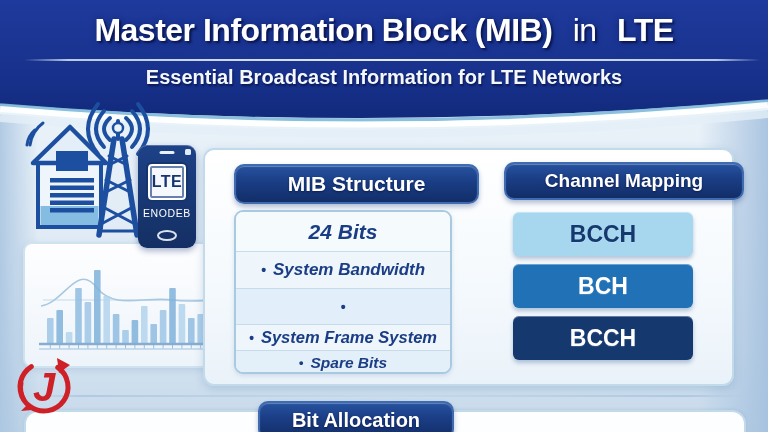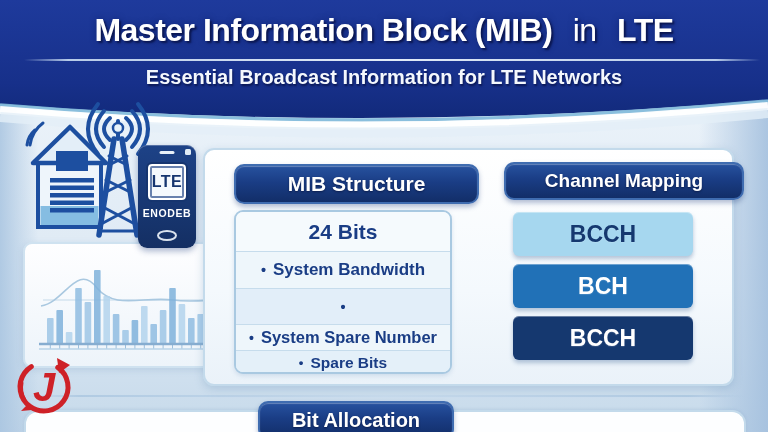--- a/index.html
+++ b/index.html
@@ -29,21 +29,21 @@
   .main-panel{position:absolute;left:203px;top:148px;width:531px;height:238px;z-index:2;
     background:linear-gradient(180deg,#ffffff 0%,#f4f9fd 60%,#eaf2f9 100%);
     border:2px solid #c3daeb;border-radius:11px;
     box-shadow:0 3px 9px rgba(108,148,188,.32);}
   .mib-pill{left:29px;top:14px;width:245px;height:40px;font-size:21px;}
   .chan-pill{left:299px;top:12px;width:240px;height:38px;font-size:19px;}
   .mib-box{position:absolute;left:29px;top:60px;width:218px;height:164px;
     border:2px solid #a9c9e1;border-radius:9px;overflow:hidden;background:#f0f7fc;
     box-shadow:0 2px 4px rgba(120,155,195,.25);}
   .mib-row{display:flex;align-items:center;justify-content:center;gap:7px;
-    color:#1a3d85;font-weight:bold;border-top:1px solid #c6dcec;white-space:nowrap;}
+    color:#1a3d85;font-weight:bold;border-top:1px solid #c6dcec;white-space:nowrap;font-style:italic;}
   .mib-row:first-child{border-top:none;}
   .mib-size{height:39px;font-size:21px;background:#f5fafd;}
   .mib-r1{height:37px;font-size:17px;background:#eef6fb;}
   .mib-r2{height:36px;font-size:17px;background:#e2eef9;}
   .mib-r3{height:26px;font-size:16.5px;background:#eef6fb;}
   .mib-r4{height:24px;font-size:15.5px;background:#e4f0f9;}
   .bullet{font-size:.85em;}
   .chan-box{position:absolute;left:308px;width:180px;height:44px;border-radius:6px;
     display:flex;align-items:center;justify-content:center;font-size:23px;font-weight:bold;
     box-shadow:0 3px 4px rgba(80,115,160,.4), inset 0 1px 0 rgba(255,255,255,.35);
@@ -67,21 +67,21 @@
     box-shadow:0 3px 6px rgba(40,70,130,.4), inset 0 1px 0 rgba(255,255,255,.25);}
   .phone-speaker{position:absolute;top:6px;left:50%;transform:translateX(-50%);width:15px;height:3px;
     background:#e8f0f8;border-radius:2px;}
   .phone-dot{position:absolute;top:4px;right:5px;width:6px;height:6px;background:#dfeaf5;border-radius:1.5px;}
   .lte-box{position:absolute;top:17px;left:50%;transform:translateX(-50%);width:42px;height:40px;
     background:#f5f9fd;border:2px solid #16356f;border-radius:6px;
     box-shadow:inset 0 0 0 2px #ffffff, inset 0 0 0 4px rgba(28,64,132,.65);
     display:flex;align-items:center;justify-content:center;
     color:#16356f;font-size:16px;font-weight:bold;letter-spacing:.5px;}
   .enodeb{position:absolute;top:62px;left:0;width:100%;text-align:center;
-    color:#ffffff;font-size:10.5px;font-weight:bold;letter-spacing:.6px;}
+    color:#ffffff;font-size:10.5px;font-weight:normal;letter-spacing:.6px;}
   .home-btn{position:absolute;bottom:7px;left:50%;transform:translateX(-50%);
     width:20px;height:11px;border:2px solid rgba(240,246,252,.9);border-radius:50%;}
   
   .logo-svg{position:absolute;left:13px;top:356px;z-index:4;}
   .logo-j{font-size:40px;font-weight:bold;font-style:italic;}
 </style>
 </head>
 <body>
 
 <div class="stage">
@@ -202,21 +202,21 @@
         </div>
       <div class="mib-row mib-r1">
           <span class="bullet">•</span>
           <span>System Bandwidth</span>
         </div>
       <div class="mib-row mib-r2">
           <span class="bullet">•</span>
         </div>
       <div class="mib-row mib-r3">
           <span class="bullet">•</span>
-          <span>System Spare Number</span>
+          <span>System Frame System</span>
         </div>
       <div class="mib-row mib-r4">
           <span class="bullet">•</span>
           <span>Spare Bits</span>
         </div>
     </div>
 
     <div class="pill chan-pill">Channel Mapping</div>
     <div class="chan-box chan-0" style="background-color: rgb(166, 215, 239); color: rgb(21, 56, 111);">BCCH</div>
     <div class="chan-box chan-1" style="background-color: rgb(33, 113, 183); color: rgb(255, 255, 255);">BCH</div>

